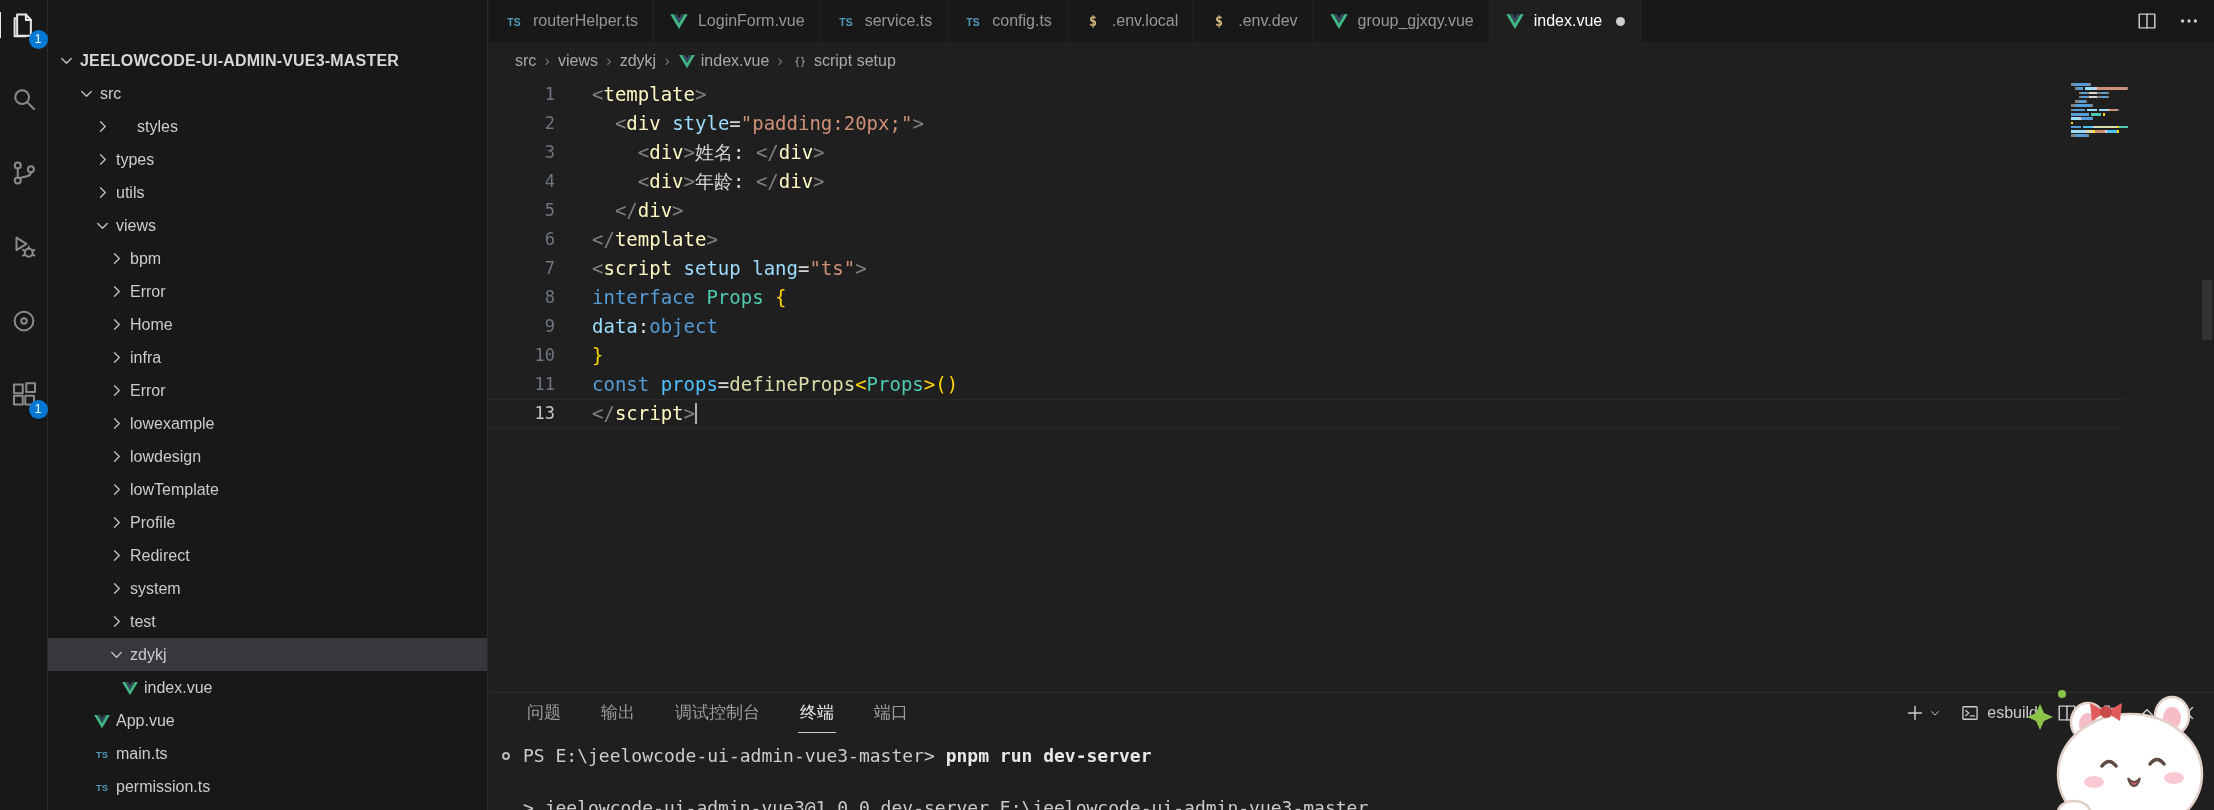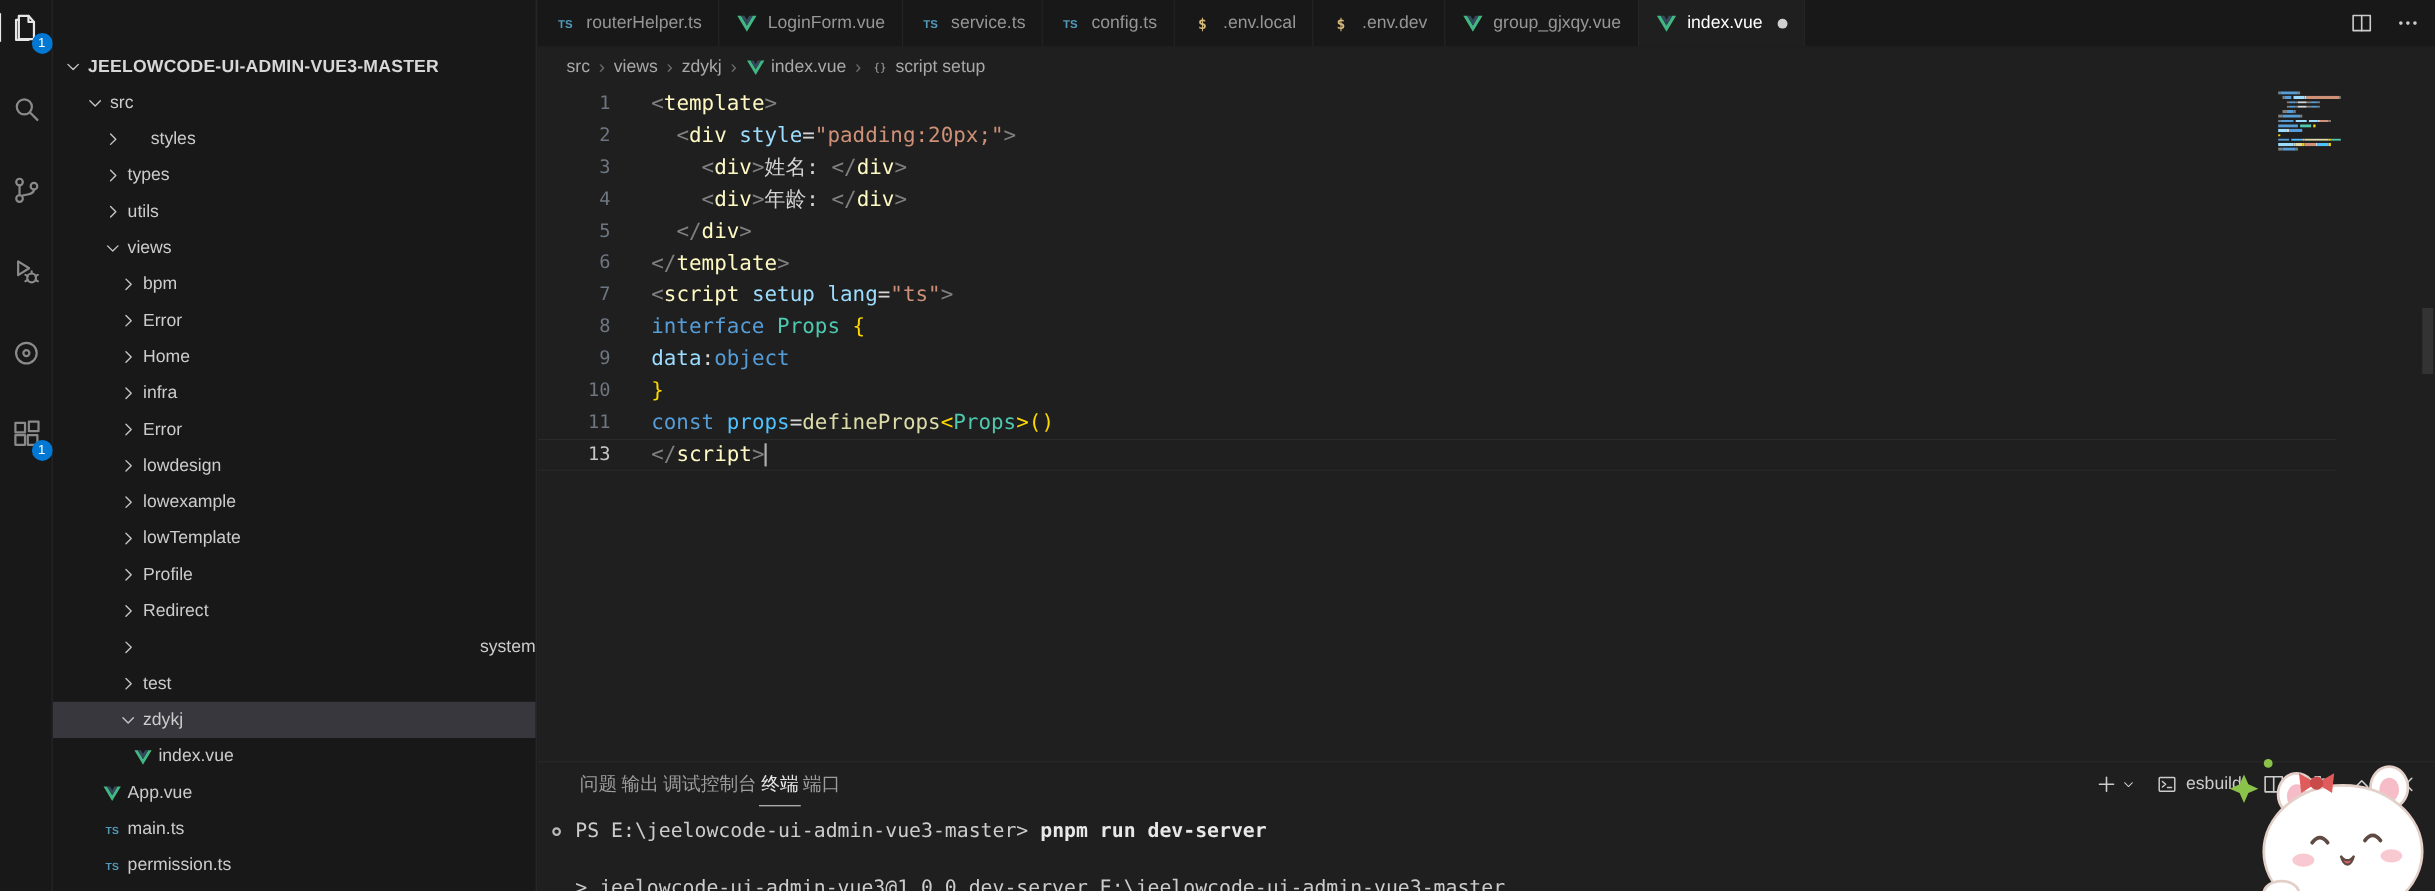--- a/index.html
+++ b/index.html
@@ -62,21 +62,21 @@
   .tok-plain{color:#d4d4d4}.tok-bracket{color:#ffd700}
 
   .minimap{position:absolute;top:3px;right:86px;width:57px}
   .mm-line{height:2.6px;margin-bottom:1.7px;font-size:0;white-space:nowrap;overflow:hidden}
   .mm-line span{display:inline-block;height:2.6px}
   .scroll-thumb{position:absolute;right:2px;top:200px;width:10px;height:60px;background:rgba(121,121,121,.22)}
 
   
   .panel{position:absolute;left:0;right:0;bottom:0;height:118px;background:#1f1f1f;border-top:1px solid #2b2b2b}
   .panel-header{position:relative;height:40px;display:flex;align-items:center;padding-left:36px}
-  .panel-tabs{display:flex;height:100%;align-items:center}
+  .panel-tabs{display:flex;gap:36px;height:100%;align-items:center}
   .panel-tab{height:100%;display:flex;align-items:center;font-size:17px;color:#9d9d9d;cursor:pointer;border-bottom:1px solid transparent;padding:0 2px}
   .panel-tab.active{color:#e7e7e7;border-bottom-color:#cfcfcf}
   .panel-actions{position:absolute;right:16px;top:0;height:40px;display:flex;align-items:center;gap:18px}
   .pair{display:flex;align-items:center;gap:2px}
   .pair .chev{width:14px;height:14px;color:#cccccc}
   .pair .chev svg{width:14px;height:14px}
   .term-tab{display:flex;align-items:center;gap:7px;font-size:16px;color:#cccccc;cursor:pointer}
   .term-tab .icon{width:20px;height:20px}
   .terminal{position:absolute;top:40px;left:0;right:0;bottom:0;font-family:"DejaVu Sans Mono",monospace;font-size:18px;color:#cccccc;overflow:hidden;padding-top:8px}
   .term-line{position:relative;height:30px;line-height:30px;padding-left:34px;white-space:pre}
@@ -213,55 +213,55 @@
             </svg>
           </span>
           <span class="tree-label">Error</span>
         </div>
         <div class="tree-row" style="padding-left: 56px;">
           <span class="twistie icon">
             <svg viewBox="0 0 24 24" fill="none" stroke="currentColor" stroke-width="1.6" stroke-linecap="round" stroke-linejoin="round">
               <path d="M9.5 6l6 6-6 6"></path>
             </svg>
           </span>
+          <span class="tree-label">lowexample</span>
+        </div>
+        <div class="tree-row" style="padding-left: 56px;">
+          <span class="twistie icon">
+            <svg viewBox="0 0 24 24" fill="none" stroke="currentColor" stroke-width="1.6" stroke-linecap="round" stroke-linejoin="round">
+              <path d="M9.5 6l6 6-6 6"></path>
+            </svg>
+          </span>
           <span class="tree-label">lowdesign</span>
         </div>
         <div class="tree-row" style="padding-left: 56px;">
           <span class="twistie icon">
             <svg viewBox="0 0 24 24" fill="none" stroke="currentColor" stroke-width="1.6" stroke-linecap="round" stroke-linejoin="round">
               <path d="M9.5 6l6 6-6 6"></path>
             </svg>
           </span>
-          <span class="tree-label">lowexample</span>
-        </div>
-        <div class="tree-row" style="padding-left: 56px;">
-          <span class="twistie icon">
-            <svg viewBox="0 0 24 24" fill="none" stroke="currentColor" stroke-width="1.6" stroke-linecap="round" stroke-linejoin="round">
-              <path d="M9.5 6l6 6-6 6"></path>
-            </svg>
-          </span>
           <span class="tree-label">lowTemplate</span>
         </div>
         <div class="tree-row" style="padding-left: 56px;">
           <span class="twistie icon">
             <svg viewBox="0 0 24 24" fill="none" stroke="currentColor" stroke-width="1.6" stroke-linecap="round" stroke-linejoin="round">
               <path d="M9.5 6l6 6-6 6"></path>
             </svg>
           </span>
           <span class="tree-label">Profile</span>
         </div>
         <div class="tree-row" style="padding-left: 56px;">
           <span class="twistie icon">
             <svg viewBox="0 0 24 24" fill="none" stroke="currentColor" stroke-width="1.6" stroke-linecap="round" stroke-linejoin="round">
               <path d="M9.5 6l6 6-6 6"></path>
             </svg>
           </span>
           <span class="tree-label">Redirect</span>
         </div>
-        <div class="tree-row" style="padding-left: 56px; justify-content: space-between;">
+        <div class="tree-row" style="padding-left: 56px;">
           <span class="twistie icon">
             <svg viewBox="0 0 24 24" fill="none" stroke="currentColor" stroke-width="1.6" stroke-linecap="round" stroke-linejoin="round">
               <path d="M9.5 6l6 6-6 6"></path>
             </svg>
           </span>
           <span class="tree-label">system</span>
         </div>
         <div class="tree-row" style="padding-left: 56px;">
           <span class="twistie icon">
             <svg viewBox="0 0 24 24" fill="none" stroke="currentColor" stroke-width="1.6" stroke-linecap="round" stroke-linejoin="round">

